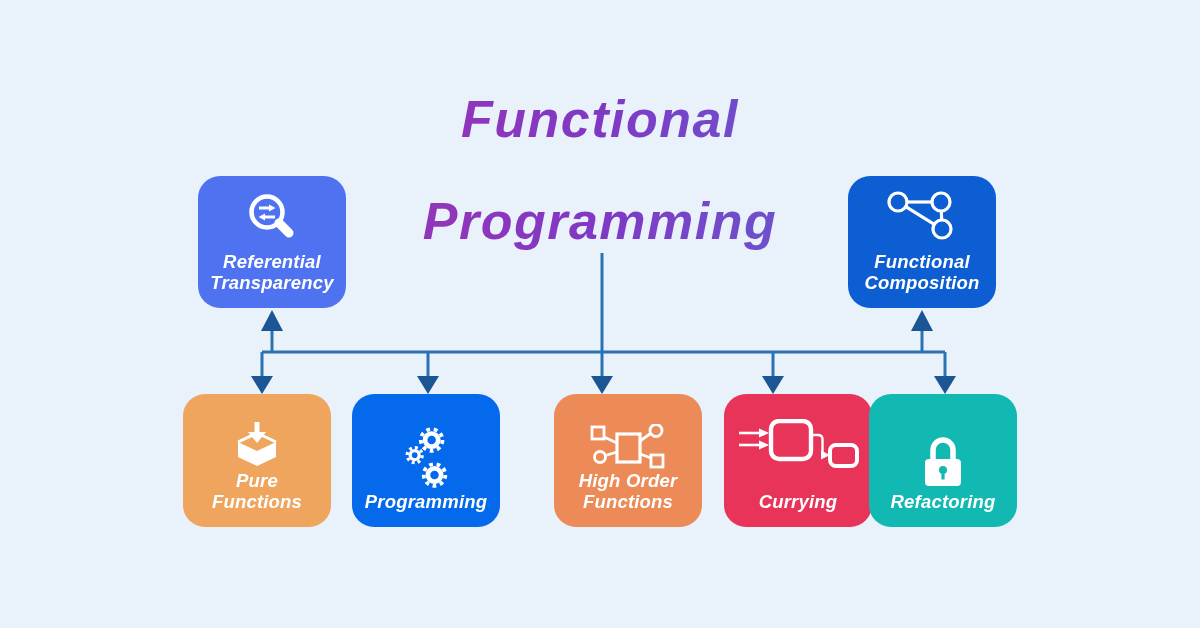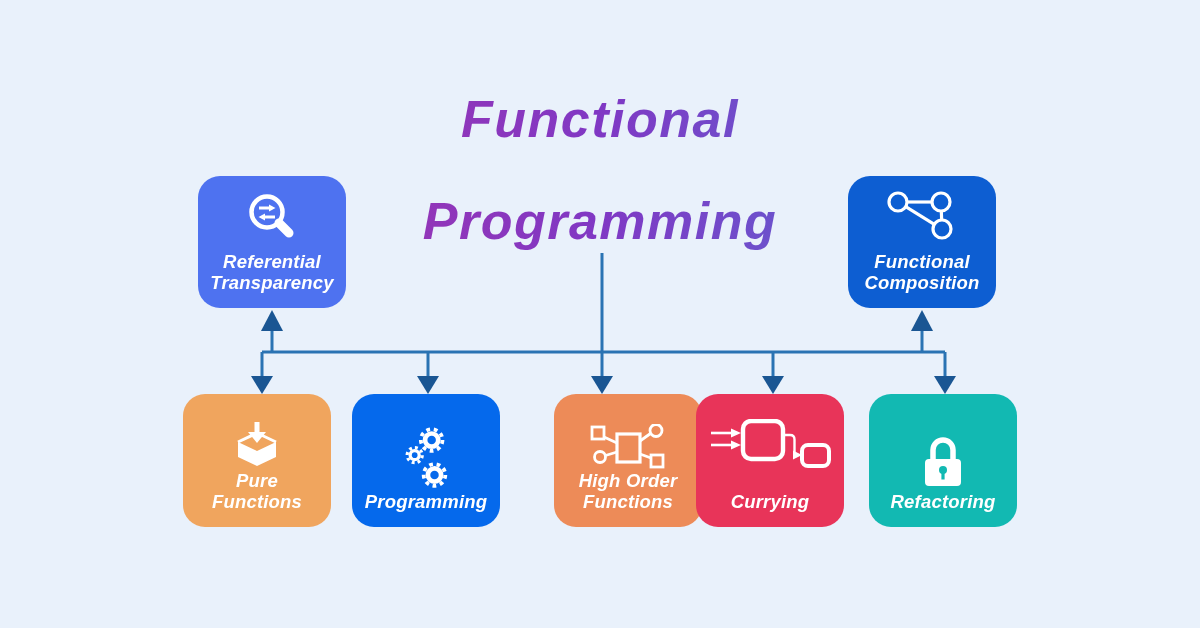--- a/index.html
+++ b/index.html
@@ -22,21 +22,21 @@
   .node svg{display:block;flex:0 0 auto;}
   .node-label{color:#ffffff;font-weight:800;font-size:18.5px;line-height:21px;text-align:center;
     white-space:pre-line;letter-spacing:0.2px;}
   .row-top{top:176px;height:132px;}
   .row-bottom{top:394px;height:133px;justify-content:flex-end;}
   .n-rt{left:198px;}
   .n-fc{left:848px;}
   .n-pf{left:183px;}
   .n-rf{left:352px;}
   .n-ho{left:538px;margin-left:16px;}
-  .n-cu{left:696px;gap:16px;}
+  .n-cu{left:724px;gap:16px;}
   .n-im{left:869px;}
 </style>
 </head>
 <body>
 
 <div class="canvas" style="background: rgb(233, 241, 251);">
 
   <div class="title">
     <span class="title-line" style="background-image: linear-gradient(90deg, rgb(188, 49, 158), rgb(128, 56, 196) 50%, rgb(62, 142, 223));">Functional</span>
     <span class="title-line" style="background-image: linear-gradient(90deg, rgb(188, 49, 158), rgb(128, 56, 196) 50%, rgb(62, 142, 223)); margin-top: 32px;">Programming</span>

